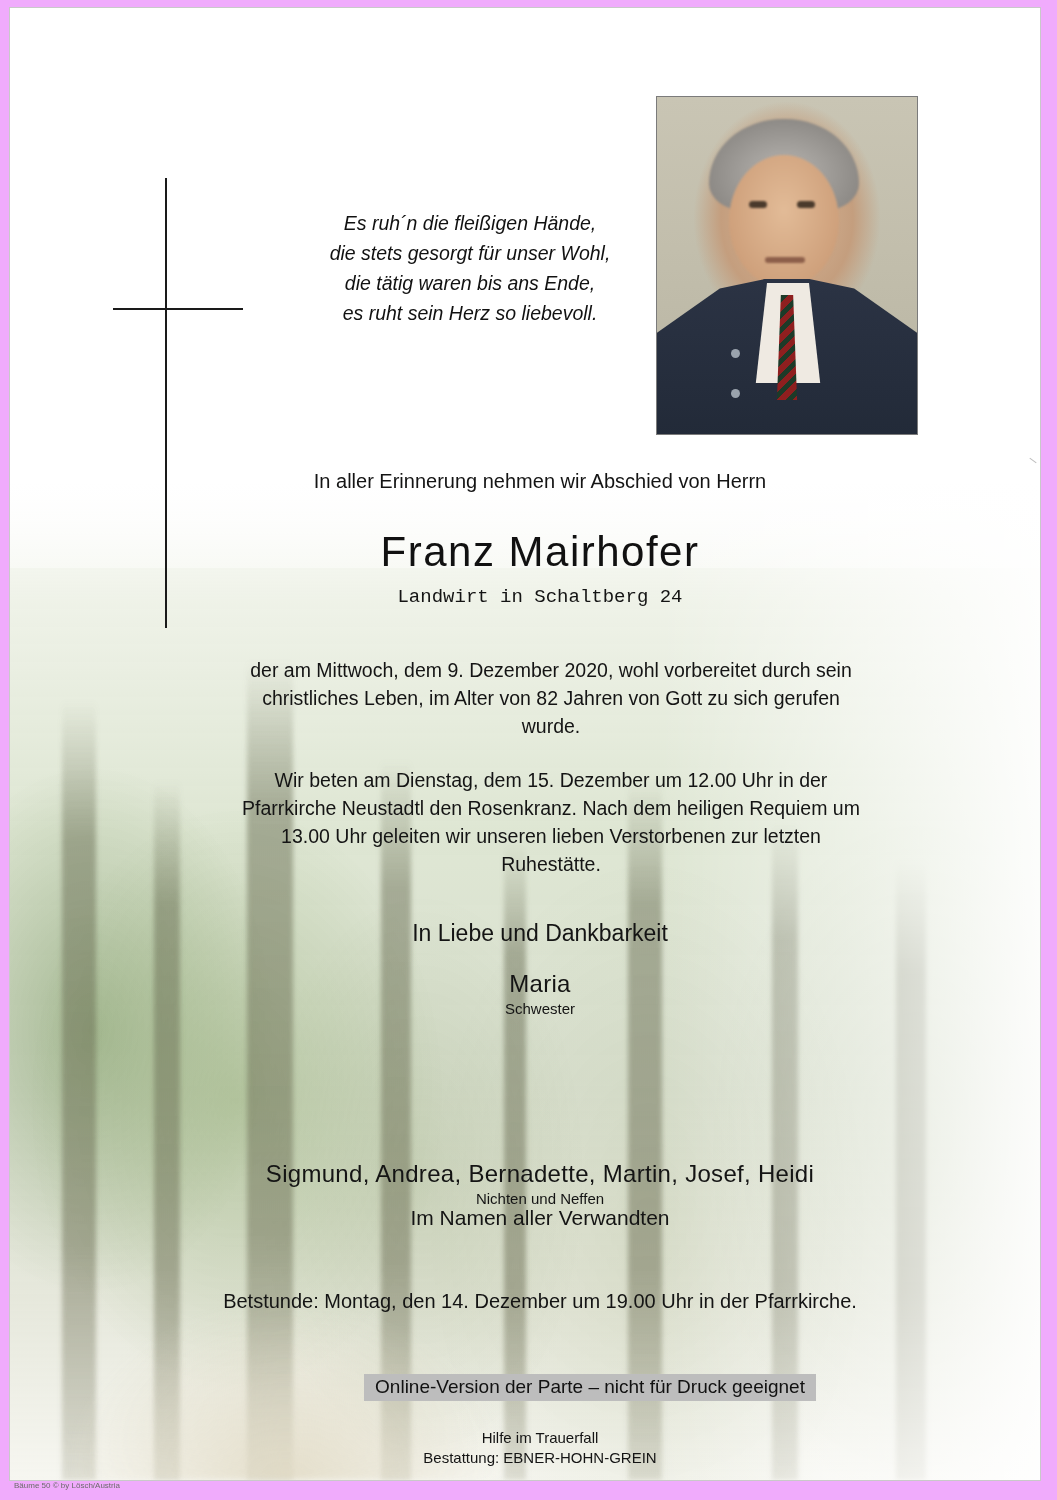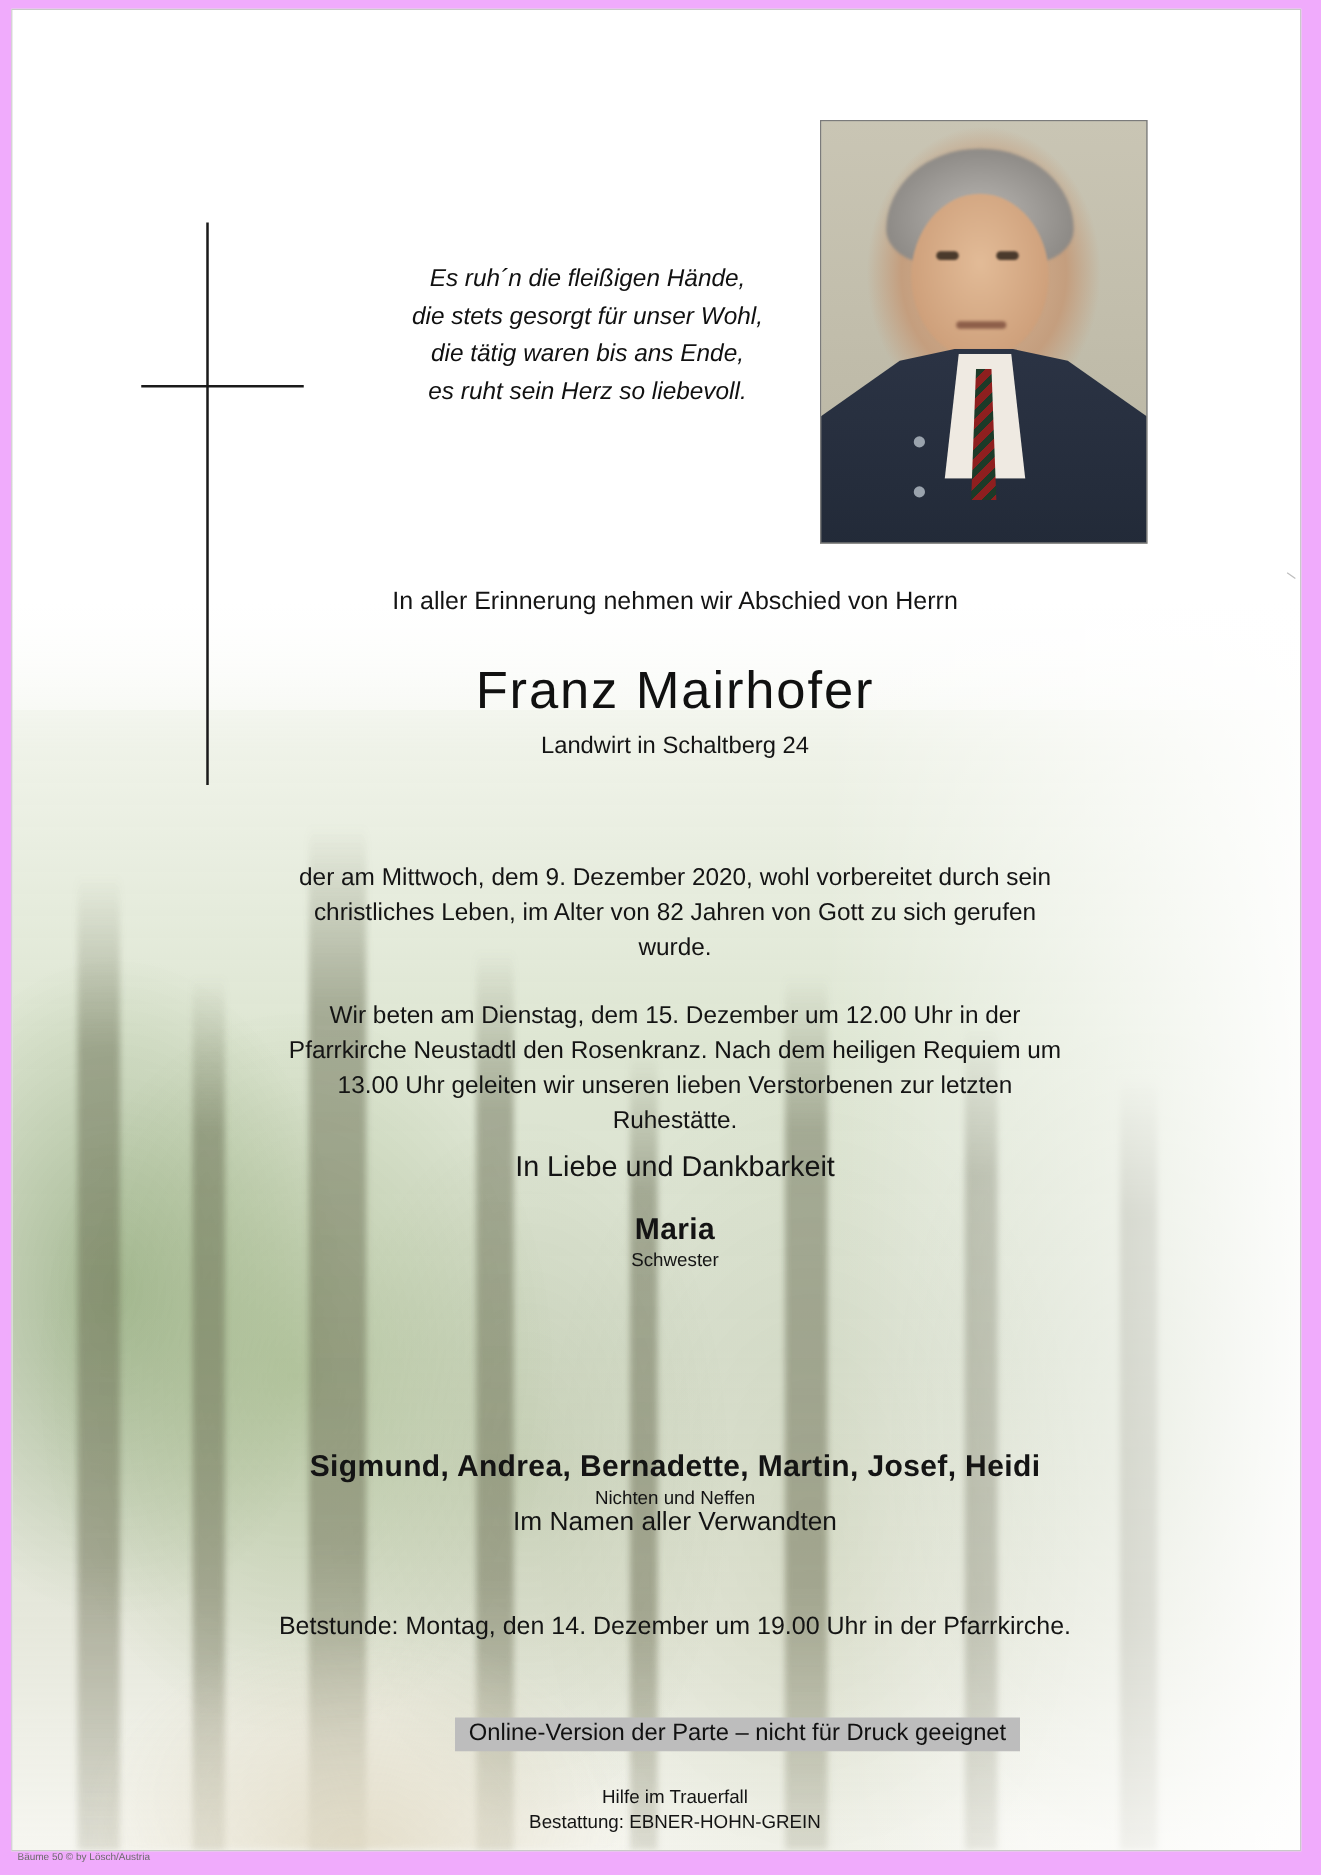--- a/index.html
+++ b/index.html
@@ -250,30 +250,30 @@
     font-weight: 400;
     color: #111;
   }
   .name-sub {
     position: absolute;
     left: 220px;
     top: 578px;
     width: 620px;
     text-align: center;
     font-size: 19px;
+    font-family: Liberation Mono, monospace;
   }
 
   .para {
     position: absolute;
-    left: 220px;
+    left: 231px;
     width: 620px;
     text-align: center;
     font-size: 19.5px;
     line-height: 28px;
-    margin-top: 32px;
   }
   .para.p1 { top: 648px; }
   .para.p2 { top: 758px; }
 
   .dank {
     position: absolute;
     left: 220px;
     top: 912px;
     width: 620px;
     text-align: center;
@@ -282,21 +282,21 @@
   }
 
   .mourner {
     position: absolute;
     left: 140px;
     width: 780px;
     text-align: center;
   }
   .mourner .n {
     font-size: 24px;
-    font-weight: bold;
+    font-weight: normal;
     letter-spacing: 0.3px;
   }
   .mourner .rel {
     font-size: 15px;
     margin-top: 2px;
   }
   .m1 { top: 962px; }
   .m2 { top: 1032px; }
   .m3 { top: 1152px; }
 

